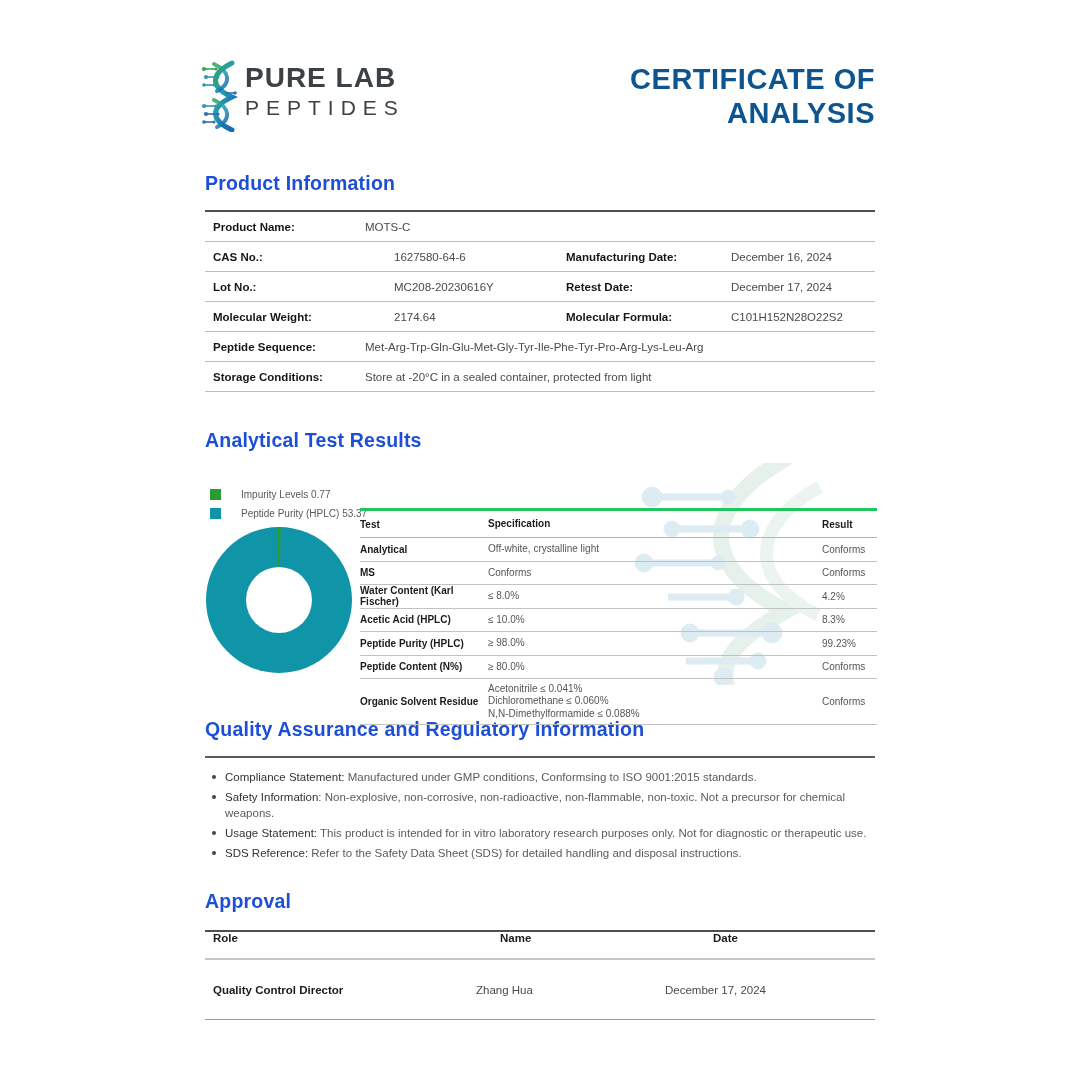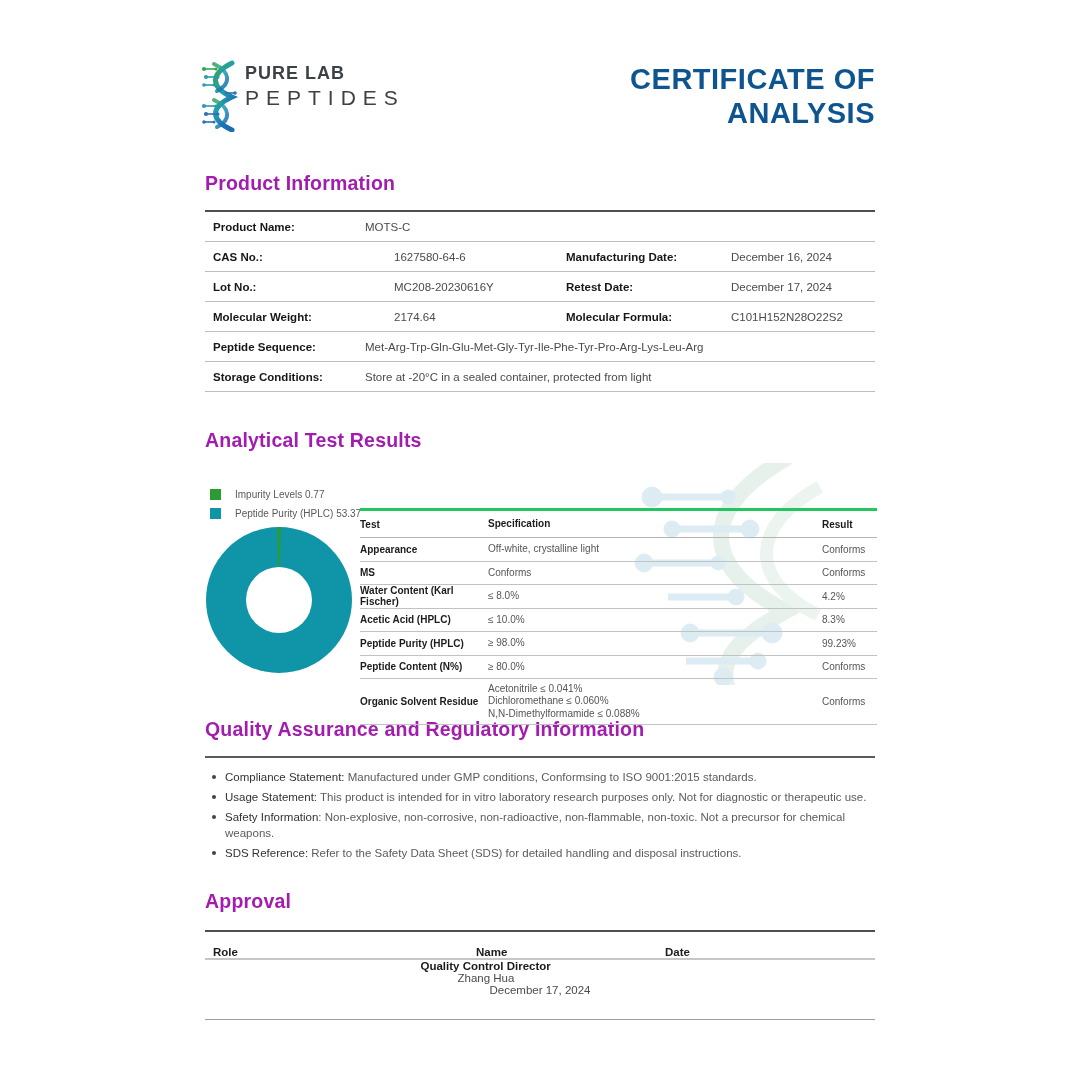--- a/index.html
+++ b/index.html
@@ -3,41 +3,41 @@
 <meta charset="utf-8">
 <style>
   * { margin:0; padding:0; box-sizing:border-box; }
   html,body { background:#ffffff; }
   .page { position:relative; width:1080px; height:1080px; background:#fff;
           font-family:"Liberation Sans", sans-serif; overflow:hidden; }
 
   
   .logo-icon { position:absolute; left:201px; top:60px; width:40px; height:72px; }
   .logo-text { position:absolute; left:245px; top:64px; line-height:1; }
-  .logo-line1 { font-size:18px; font-weight:800; color:#3c4145; letter-spacing:1px; }
+  .logo-line1 { font-size:28px; font-weight:800; color:#3c4145; letter-spacing:1px; }
   .logo-line2 { font-size:21px; font-weight:400; color:#3c4145; letter-spacing:7px; margin-top:5px; }
   .doc-title { position:absolute; left:480px; right:205px; top:62px; text-align:right;
                color:#0e5590; font-weight:800; font-size:29px; line-height:34px; letter-spacing:0.5px; }
 
   
   .section-heading { position:absolute; left:205px; font-size:19.5px; font-weight:600;
-                     color:#a21caf; letter-spacing:0.2px; }
+                     color:#1d4ed8; letter-spacing:0.2px; }
 
   
   .pi-table { position:absolute; left:205px; top:210px; width:670px; border-top:2px solid #4e4e4e; }
   .pi-row { display:flex; align-items:center; min-height:30px; border-bottom:1px solid #bdbdbd;
             font-size:11.5px; padding:0 8px; }
   .pi-label  { width:152px; font-weight:700; color:#161616; flex-shrink:0; }
   .pi-value  { color:#4a4a4a; }
   .pi-value.fixed { width:172px; flex-shrink:0;margin-left:29px; }
   .pi-label2 { width:165px; font-weight:700; color:#161616; flex-shrink:0; }
 
   
   .legend { position:absolute; left:210px; top:489px; }
-  .legend-item { display:flex; align-items:center; gap:14px; font-size:10px;
+  .legend-item { display:flex; align-items:center; gap:20px; font-size:10px;
                  color:#5a5a5a; margin-bottom:8px; }
   .swatch { width:11px; height:11px; flex-shrink:0; }
   .donut { position:absolute; left:203px; top:524px; width:152px; height:152px; }
 
   .watermark { position:absolute; left:628px; top:463px; width:215px; height:222px; z-index:0; }
 
   .at-table { position:absolute; left:360px; top:496px; width:517px; z-index:1;
               border-top:3px solid #22c55e;margin-top:12px; }
   .at-header { display:flex; align-items:center; height:27px; border-bottom:1px solid #b5b5b5;
                font-size:10px; font-weight:700; color:#1b1b1b; }
@@ -54,24 +54,24 @@
                 border-top:2px solid #5a5a5a; }
   .qa-list { position:absolute; left:209px; top:769px; width:668px; list-style:none; }
   .qa-list li { position:relative; padding-left:16px; font-size:11.5px; line-height:16px;
                 color:#5b5b5b; margin-bottom:4px; }
   .qa-list li::before { content:""; position:absolute; left:3px; top:6px; width:4px; height:4px;
                         border-radius:50%; background:#444; }
   .qa-label { font-weight:400; color:#333; }
 
   
   .ap-table { position:absolute; left:205px; top:930px; width:670px; border-top:2px solid #4e4e4e; }
-  .ap-header { display:flex; align-items:flex-end; height:28px; border-bottom:2px solid #c6c6c6;
-               font-size:11.5px; font-weight:700; color:#1b1b1b; padding:0 8px; }
+  .ap-header { display:flex; align-items:flex-start; height:28px; border-bottom:2px solid #c6c6c6;
+               font-size:11.5px; font-weight:700; color:#1b1b1b; padding:0 8px;gap:24px; }
   .ap-row { display:flex; align-items:center; height:60px; border-bottom:1px solid #9e9e9e;
-            font-size:11.5px; padding:0 8px;flex-direction:column; }
+            font-size:11.5px; padding:0 8px; }
   .ap-col-role { width:239px; flex-shrink:0; }
   .ap-col-name { width:213px; flex-shrink:0;padding-left:24px; }
   .ap-row .ap-col-role { font-weight:700; color:#1b1b1b; }
   .ap-row .ap-col-name, .ap-row .ap-col-date { color:#4a4a4a; }
 </style>
 </head>
 <body>
 
 <div class="page">
 
@@ -197,21 +197,21 @@
     </g>
   </svg>
 
   <div class="at-table">
     <div class="at-header">
       <div class="col-test">Test</div>
       <div class="col-spec">Specification</div>
       <div class="col-result">Result</div>
     </div>
     <div class="at-row">
-      <div class="col-test">Appearance</div>
+      <div class="col-test">Analytical</div>
       <div class="col-spec">Off-white, crystalline light</div>
       <div class="col-result">Conforms</div>
     </div>
     <div class="at-row">
       <div class="col-test">MS</div>
       <div class="col-spec">Conforms</div>
       <div class="col-result">Conforms</div>
     </div>
     <div class="at-row">
       <div class="col-test">Water Content (Karl Fischer)</div>
@@ -241,22 +241,22 @@
         <div>N,N-Dimethylformamide ≤ 0.088%</div>
       </div>
       <div class="col-result">Conforms</div>
     </div>
   </div>
 
   <div class="section-heading" style="top:718px;">Quality Assurance and Regulatory Information</div>
   <div class="qa-divider"></div>
   <ul class="qa-list">
     <li><span class="qa-label">Compliance Statement:</span><span> Manufactured under GMP conditions, Conformsing to ISO 9001:2015 standards.</span></li>
+    <li><span class="qa-label">Safety Information</span><span>: Non-explosive, non-corrosive, non-radioactive, non-flammable, non-toxic. Not a precursor for chemical weapons.</span></li>
     <li><span class="qa-label">Usage Statement:</span><span> This product is intended for in vitro laboratory research purposes only. Not for diagnostic or therapeutic use.</span></li>
-    <li><span class="qa-label">Safety Information</span><span>: Non-explosive, non-corrosive, non-radioactive, non-flammable, non-toxic. Not a precursor for chemical weapons.</span></li>
     <li><span class="qa-label">SDS Reference:</span><span> Refer to the Safety Data Sheet (SDS) for detailed handling and disposal instructions.</span></li>
   </ul>
 
   <div class="section-heading" style="top:890px;">Approval</div>
   <div class="ap-table">
     <div class="ap-header">
       <div class="ap-col-role">Role</div>
       <div class="ap-col-name">Name</div>
       <div class="ap-col-date">Date</div>
     </div>

